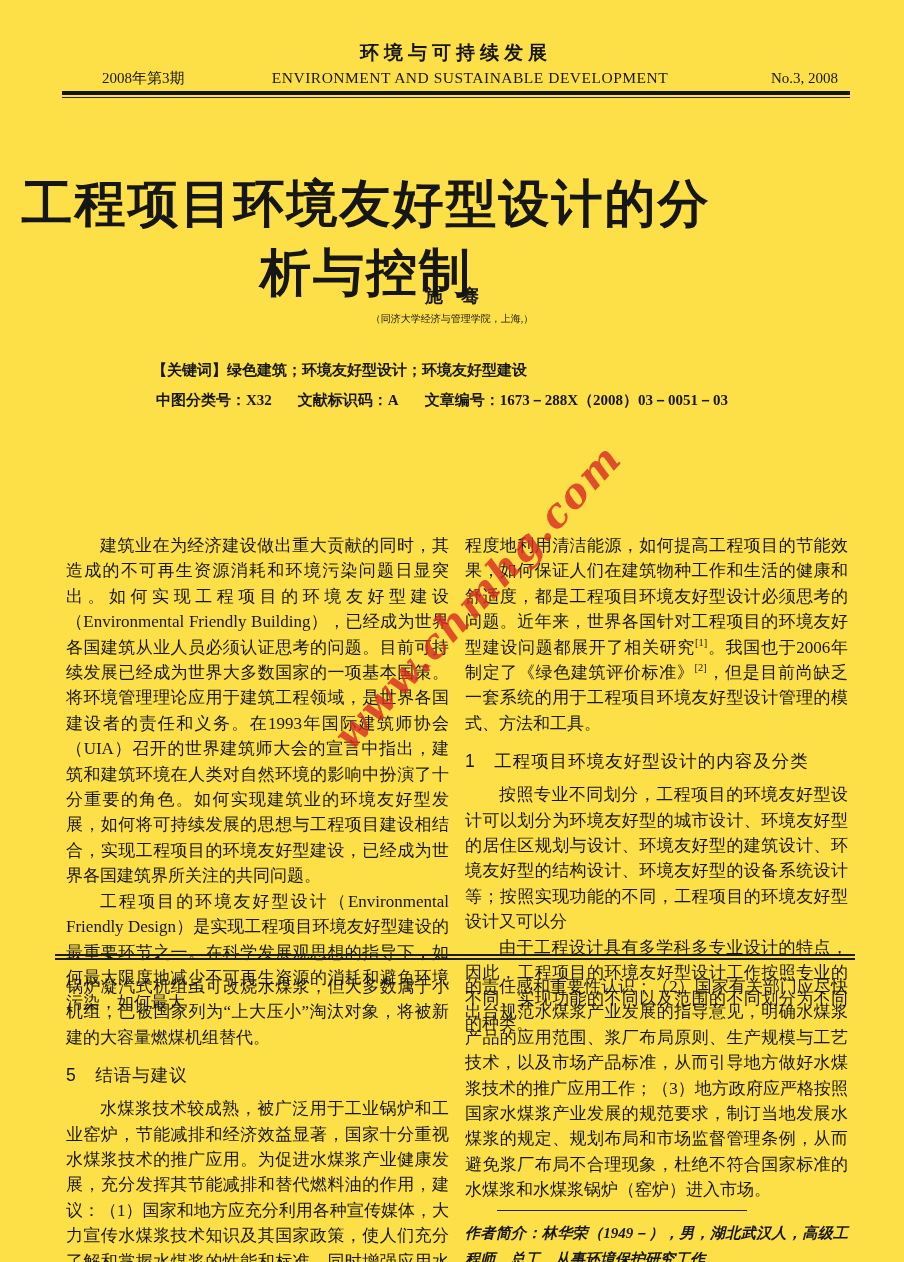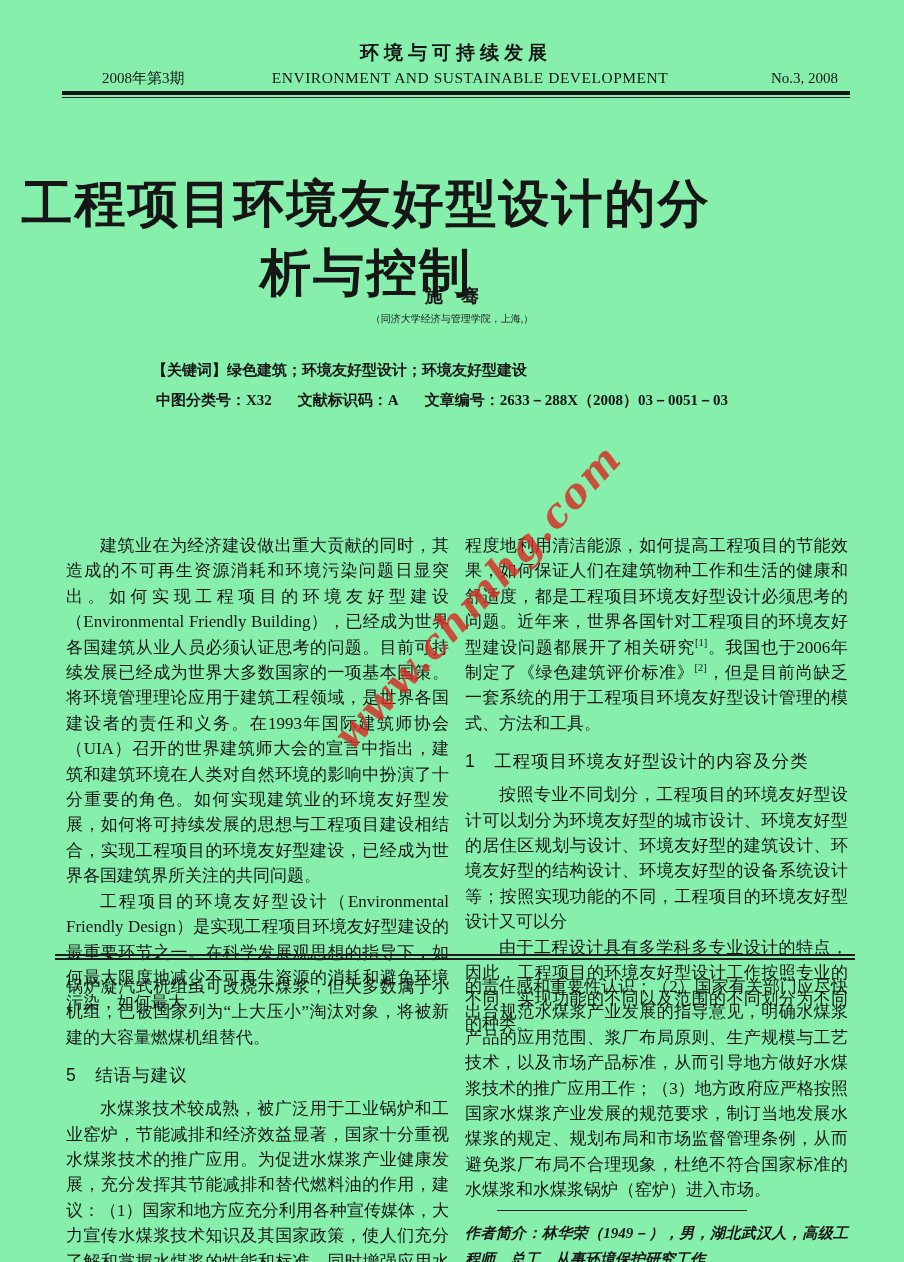--- a/index.html
+++ b/index.html
@@ -1,19 +1,19 @@
 <!DOCTYPE html>
 <html lang="zh"><head>
 <meta charset="utf-8">
 <style>
   html,body{margin:0;padding:0;background:#ffffff;}
   .page{
     position:relative;
     width:904px;height:1262px;
-    background:#86efac;
+    background:#fde047;
     overflow:hidden;
     font-family:"Liberation Serif","DejaVu Serif",serif;
     color:#161616;
   }
   
   .hdr{position:absolute;top:40px;left:62px;width:788px;}
   .hdr-cn{text-align:center;font-weight:bold;font-size:19px;letter-spacing:5px;
           font-family:"DejaVu Serif","Liberation Serif",serif;}
   .hdr-row{display:flex;align-items:baseline;font-size:15px;margin-top:3px;}
   .hdr-issue-cn{width:170px;text-align:left;padding-left:40px;white-space:nowrap;}
@@ -71,21 +71,21 @@
     </div>
     <div class="hdr-rule"></div>
   </div>
 
   <div class="title">工程项目环境友好型设计的分析与控制</div>
   <div class="author">施　骞</div>
   <div class="affil">（同济大学经济与管理学院，上海,）</div>
 
   <div class="absblock">
     <p class="kw-p"><span>【关键词】</span><span>绿色建筑；环境友好型设计；环境友好型建设</span></p>
-    <p class="meta-p"><span>中图分类号：X32</span><span>文献标识码：A</span><span>文章编号：2633－288X（2008）03－0051－03</span></p>
+    <p class="meta-p"><span>中图分类号：X32</span><span>文献标识码：A</span><span>文章编号：1673－288X（2008）03－0051－03</span></p>
   </div>
 
   <div class="cols cols-top">
     <div class="col">
       <p>建筑业在为经济建设做出重大贡献的同时，其造成的不可再生资源消耗和环境污染问题日显突出。如何实现工程项目的环境友好型建设（Environmental Friendly Building），已经成为世界各国建筑从业人员必须认证思考的问题。目前可持续发展已经成为世界大多数国家的一项基本国策。将环境管理理论应用于建筑工程领域，是世界各国建设者的责任和义务。在1993年国际建筑师协会（UIA）召开的世界建筑师大会的宣言中指出，建筑和建筑环境在人类对自然环境的影响中扮演了十分重要的角色。如何实现建筑业的环境友好型发展，如何将可持续发展的思想与工程项目建设相结合，实现工程项目的环境友好型建设，已经成为世界各国建筑界所关注的共同问题。</p>
       <p>工程项目的环境友好型设计（Environmental Friendly Design）是实现工程项目环境友好型建设的最重要环节之一。在科学发展观思想的指导下，如何最大限度地减少不可再生资源的消耗和避免环境污染，如何最大</p>
     </div>
     <div class="col">
       <p class="cont"><span>程度地利用清洁能源，如何提高工程项目的节能效果，如何保证人们在建筑物种工作和生活的健康和舒适度，都是工程项目环境友好型设计必须思考的问题。近年来，世界各国针对工程项目的环境友好型建设问题都展开了相关研究</span><sup>[1]</sup><span>。我国也于2006年制定了《绿色建筑评价标准》</span><sup>[2]</sup><span>，但是目前尚缺乏一套系统的用于工程项目环境友好型设计管理的模式、方法和工具。</span></p>
       <div class="sec-h">1　工程项目环境友好型设计的内容及分类</div>

